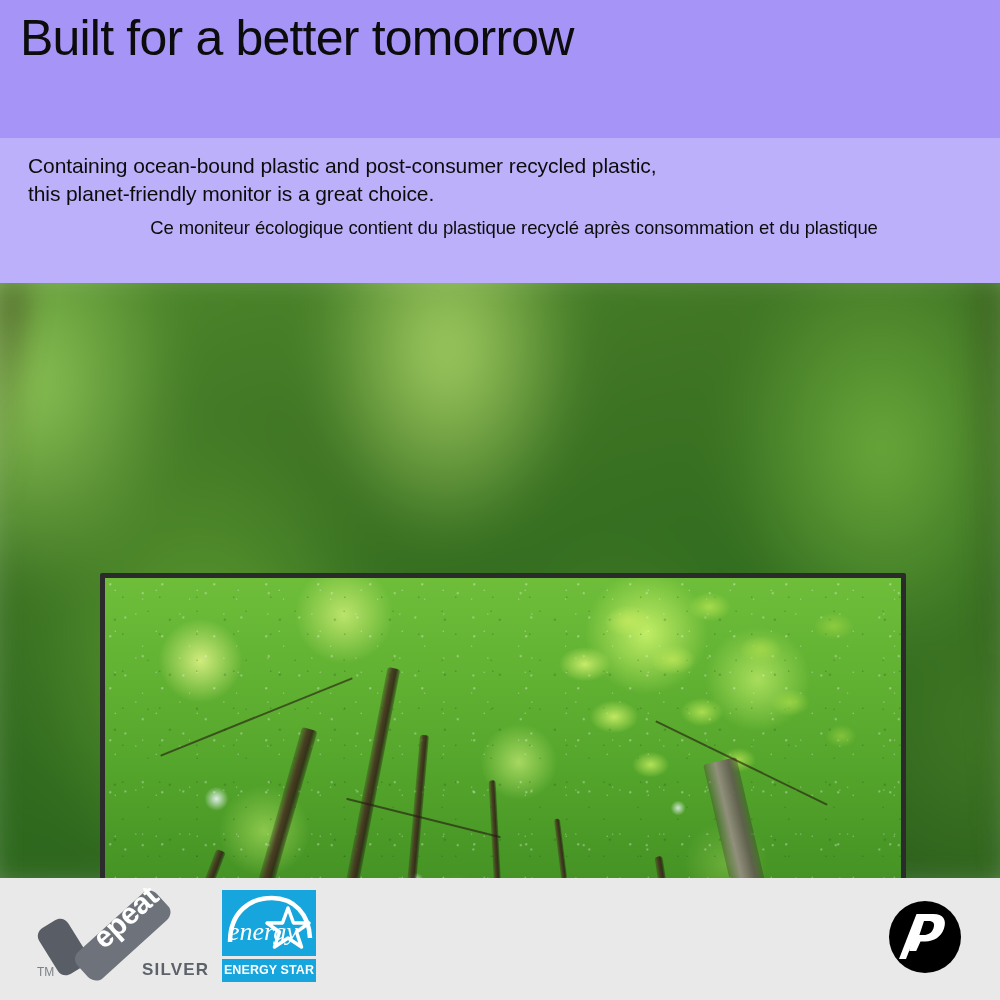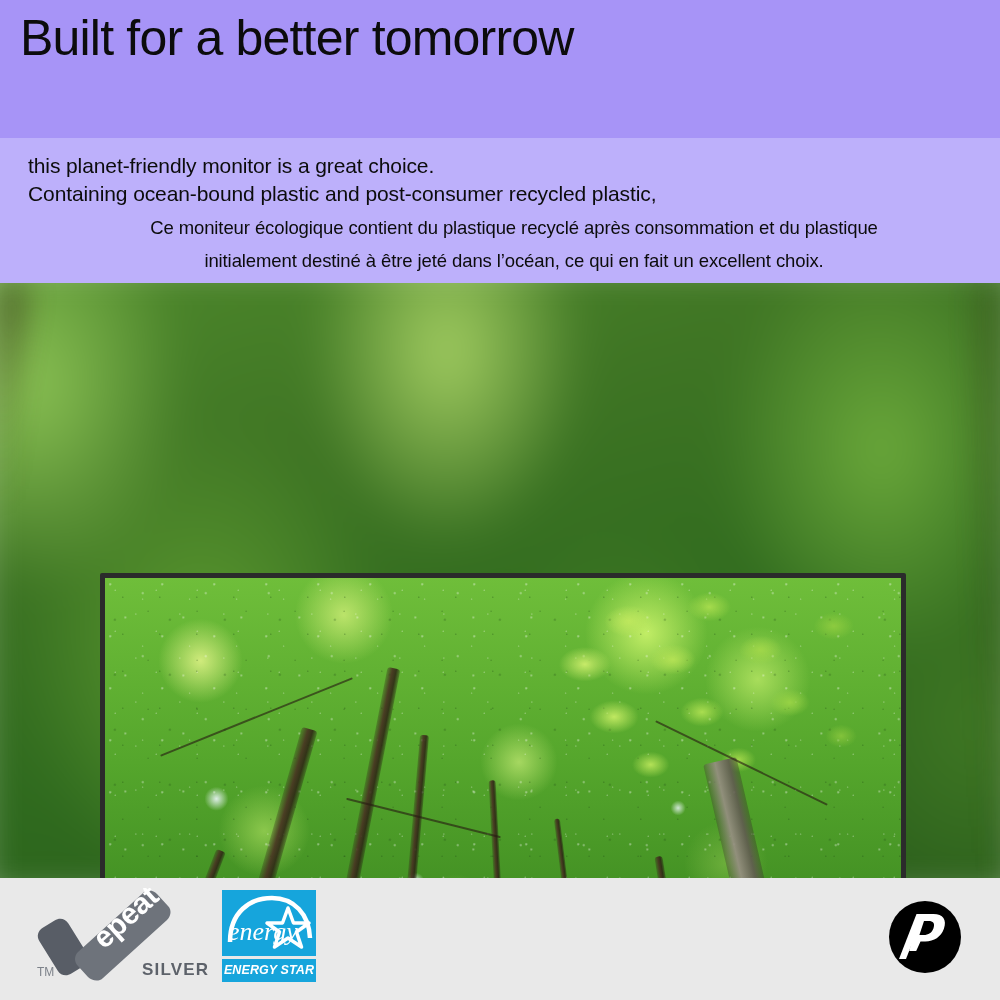--- a/index.html
+++ b/index.html
@@ -262,45 +262,43 @@
     display: flex;
     align-items: center;
     justify-content: center;
   }
   .estar-bottom span {
     color: #ffffff;
     font-size: 12.5px;
     font-weight: bold;
     letter-spacing: .1px;
     line-height: 1;
-    font-style: italic;
   }
 
   .hp-badge {
     position: absolute;
     right: 38px;
     top: 22px;
     width: 74px;
     height: 74px;
   }
 </style>
 </head>
 <body>
 
 <div class="page">
 
   <div class="header-top">
     <div class="headline">Built for a better tomorrow</div>
   </div>
 
   <div class="header-bottom">
+    <div class="body-en">Containing ocean-bound plastic and post-consumer recycled plastic,</div>
     <div class="body-en">this planet-friendly monitor is a great choice.</div>
-    <div class="body-en">Containing ocean-bound plastic and post-consumer recycled plastic,</div>
     <div class="body-fr">Ce moniteur écologique contient du plastique recyclé après consommation et du plastique</div>
-    <div class="body-fr">initialement destiné à être jeté dans l’océan, ce qui en fait un excellent choix.</div>
   </div>
 
   <div class="hero">
     <div class="hero-bg"></div>
     <div class="hero-bg-trunks"></div>
 
     <div class="monitor">
       <div class="monitor-bezel"></div>
       <div class="monitor-screen">
         <div class="canopy"></div>

